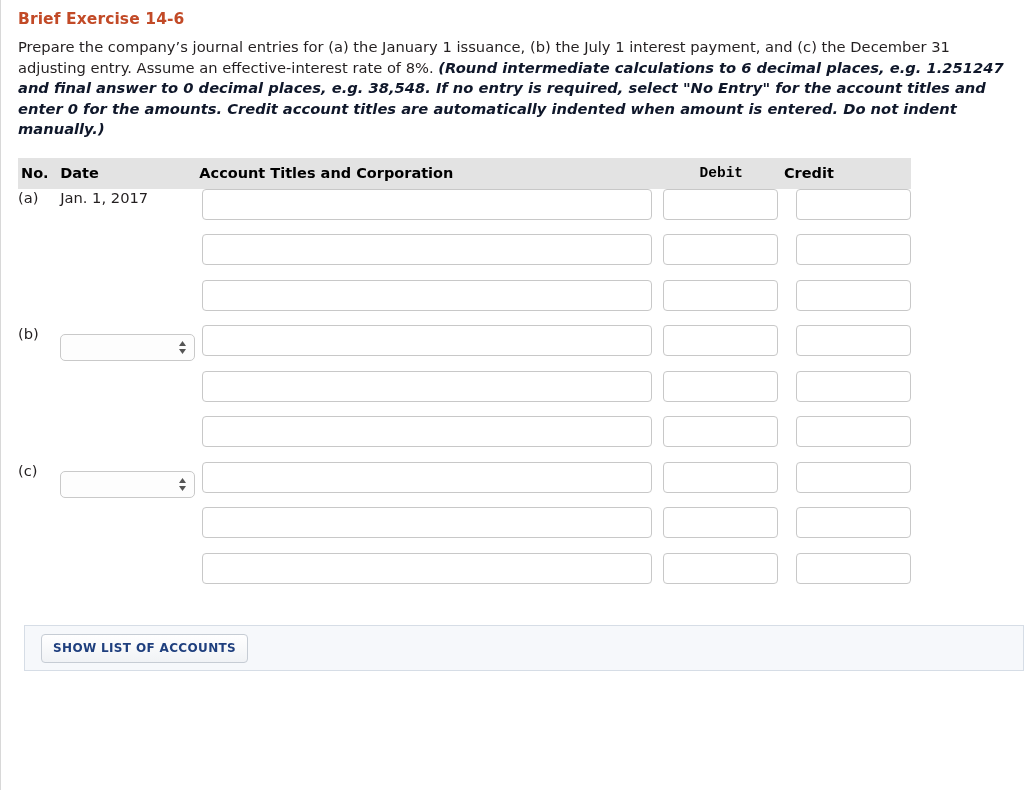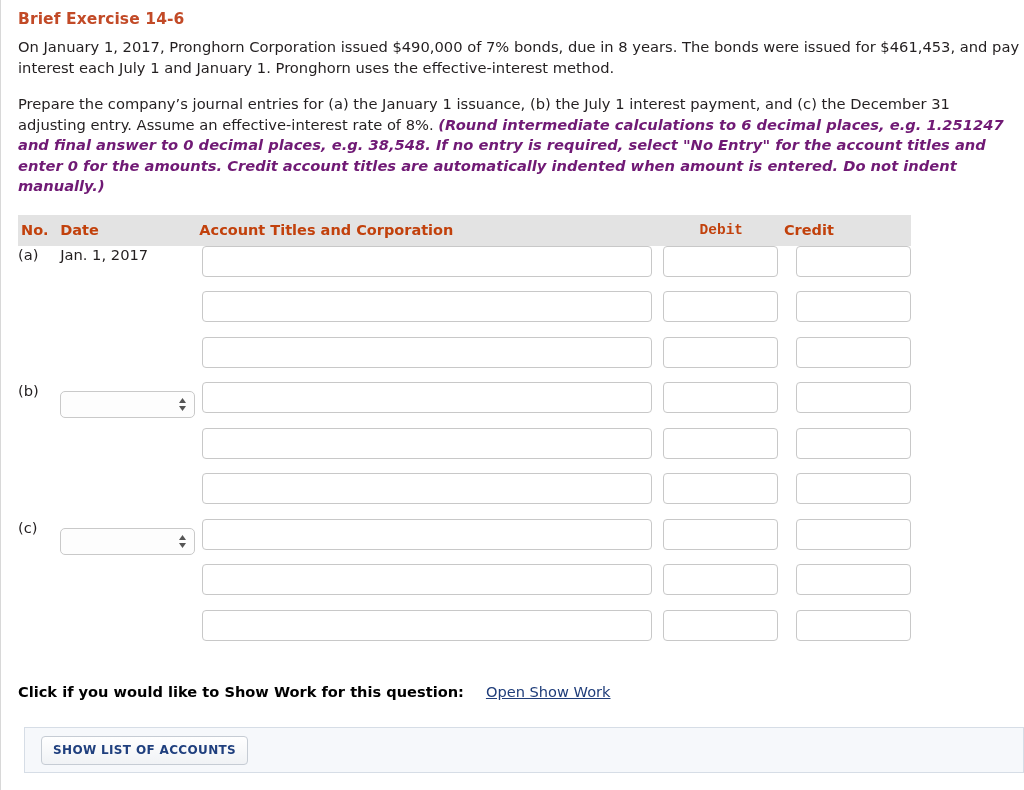--- a/index.html
+++ b/index.html
@@ -39,38 +39,38 @@
 
   .para {
     font-size: 14.7px;
     line-height: 20.5px;
     margin: 0;
     max-width: 1002px;
   }
   .para + .para { margin-top: 16px; }
 
   .redbold {
-    color: #701a75;
+    color: #0f172a;
     font-weight: bold;
     font-style: italic;
   }
 
   
   .journal {
     margin-top: 18px;
     width: 893px;
     border-collapse: collapse;
   }
   .journal thead th {
     background: #e3e3e3;
     font-size: 14.5px;
     font-weight: bold;
     text-align: left;
     padding: 7px 0 8px 0;
-    color: #c2410c;
+    color: #000000;
     white-space: nowrap;
   }
   .th-no     { width: 44px;  padding-left: 3px !important; }
   .th-date   { width: 141px; }
   .th-acct   { width: 462px; }
   .th-debit  { width: 128px; text-align: center !important; font-family: Liberation Mono, monospace; }
   .th-credit { width: 118px; text-align: center; }
 
   .journal td {
     padding: 0;
@@ -186,21 +186,20 @@
   }
 </style>
 </head>
 <body>
 
 <div id="page">
   <div class="inner">
 
     <h1 class="ex-title">Brief Exercise 14-6</h1>
 
-    <p class="para">On January 1, 2017, Pronghorn Corporation issued $490,000 of 7% bonds, due in 8 years. The bonds were issued for $461,453, and pay interest each July 1 and January 1. Pronghorn uses the effective-interest method.</p>
 
     <p class="para"><span>Prepare the company’s journal entries for (a) the January 1 issuance, (b) the July 1 interest payment, and (c) the December 31 adjusting entry. Assume an effective-interest rate of 8%. </span><span class="redbold">(Round intermediate calculations to 6 decimal places, e.g. 1.251247 and final answer to 0 decimal places, e.g. 38,548. If no entry is required, select "No Entry" for the account titles and enter 0 for the amounts. Credit account titles are automatically indented when amount is entered. Do not indent manually.)</span></p>
 
     <table class="journal">
       <thead>
         <tr>
           <th class="th-no">No.</th>
           <th class="th-date">Date</th>
           <th class="th-acct">Account Titles and Corporation</th>
           <th class="th-debit">Debit</th>
@@ -331,23 +330,19 @@
             <td>
               <input type="text" class="txt txt-amt" placeholder="" style="">
             </td>
             <td>
               <input type="text" class="txt txt-amt2" placeholder="" style="">
             </td>
           </tr>
         </tbody>
     </table>
 
-    <div class="showwork">
-      <span class="showwork-label">Click if you would like to Show Work for this question:</span>
-      <a class="showwork-link" href="#">Open Show Work</a>
-    </div>
 
     <div class="panel">
       <button class="btn-accounts">SHOW LIST OF ACCOUNTS</button>
     </div>
 
   </div>
 </div>
 
 </body></html>

